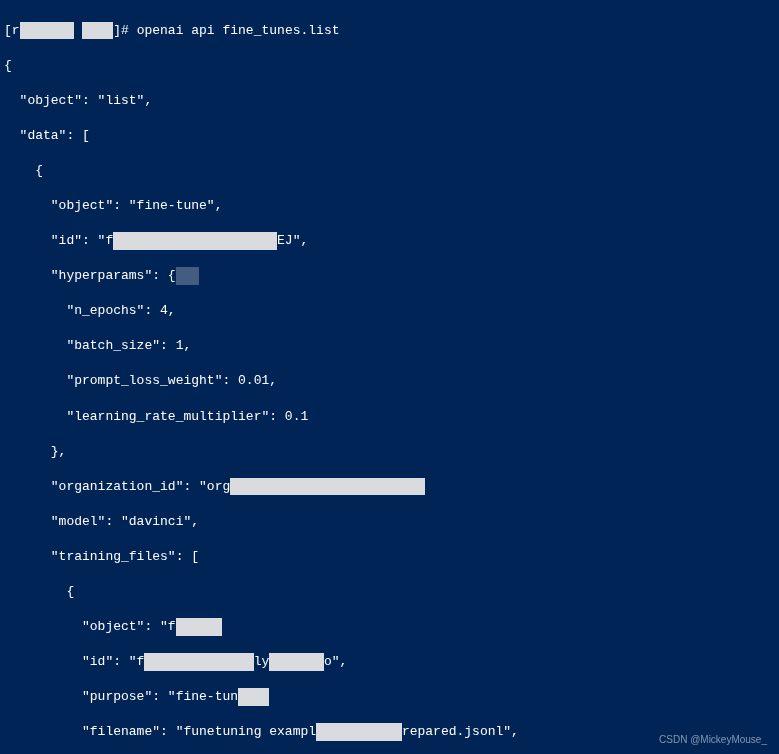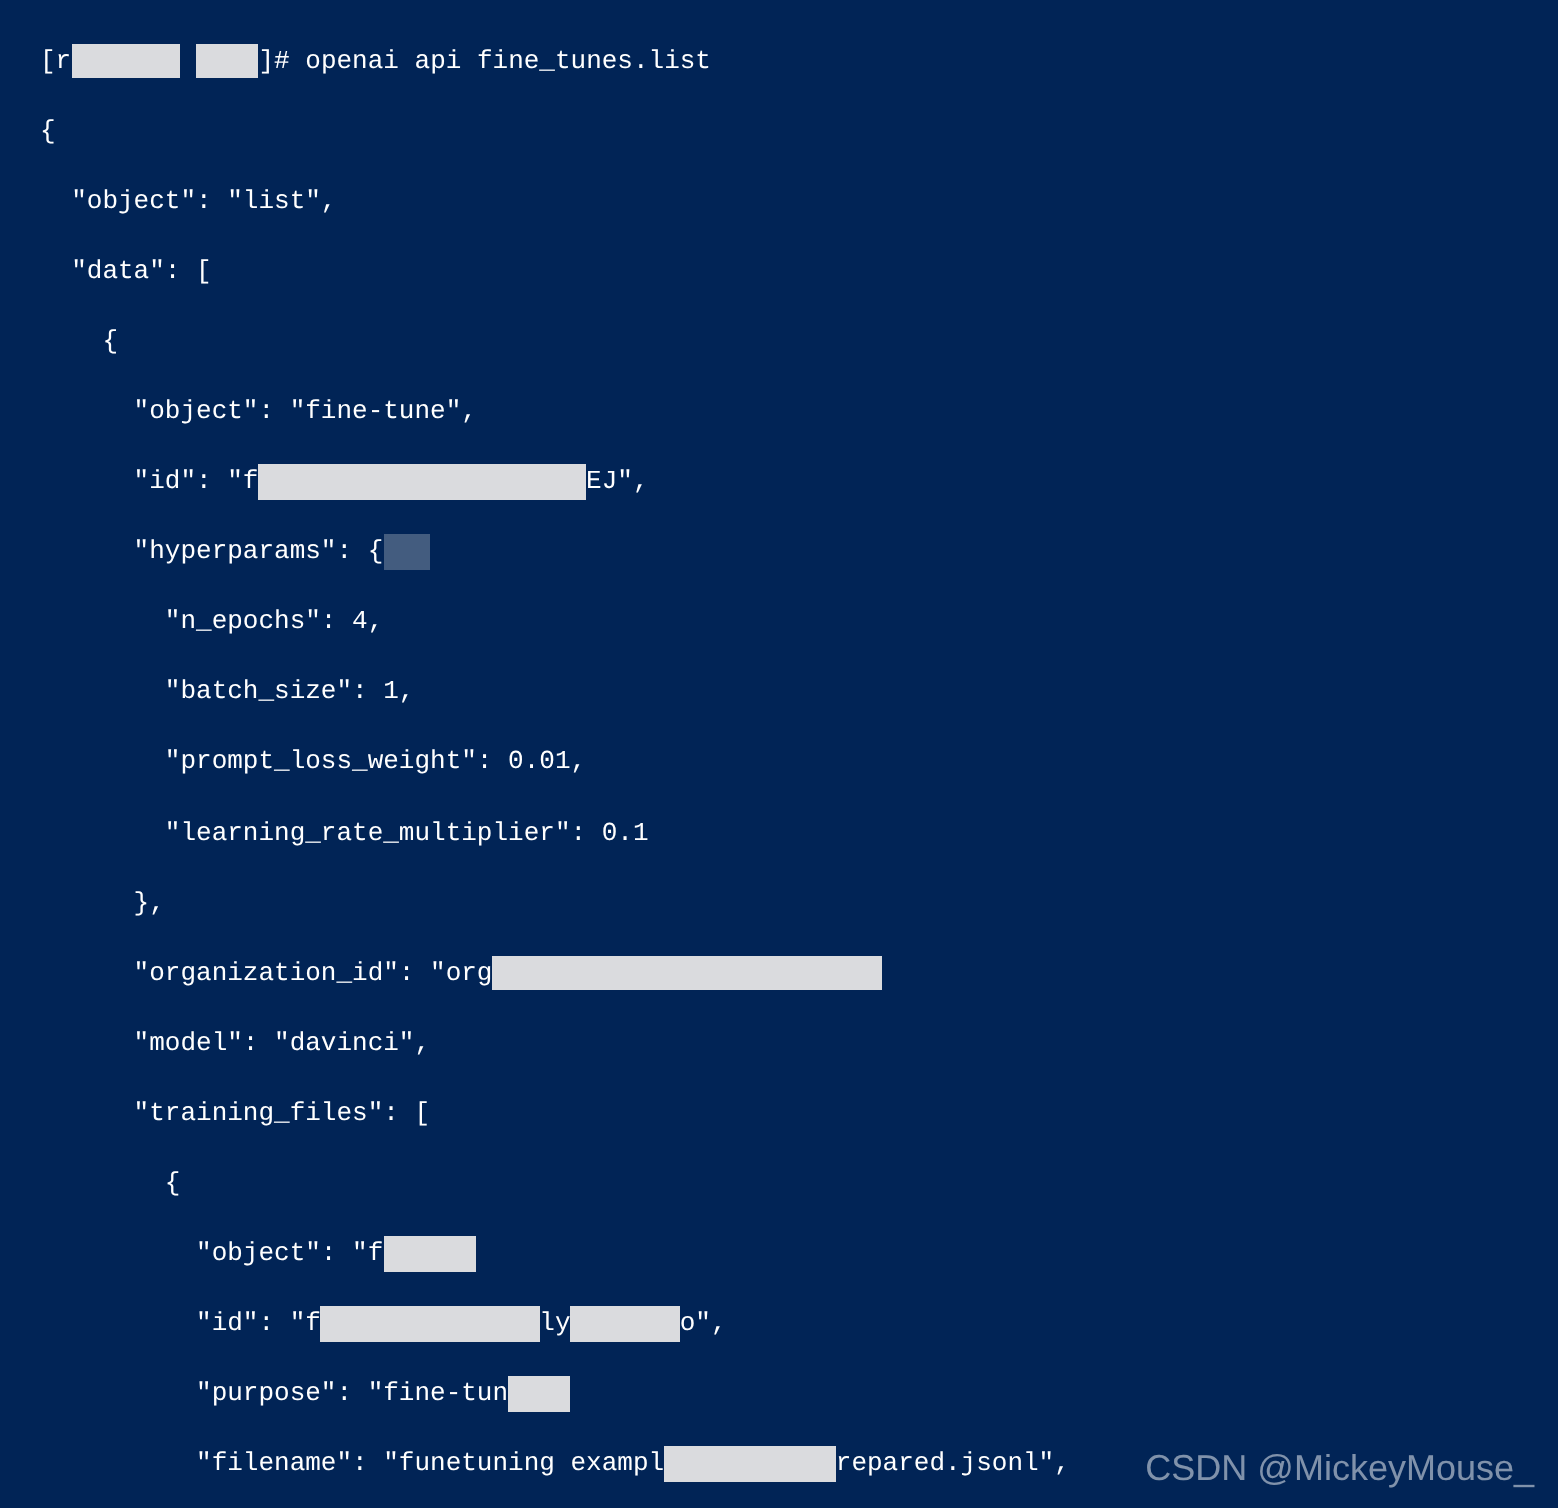--- a/index.html
+++ b/index.html
@@ -19,35 +19,34 @@
       overflow: hidden;
       position: relative;
     }
     .terminal {
       white-space: pre;
       position: relative;
     }
     .line {
       display: block;
       min-height: 17px;
-      margin-left: 16px;
     }
     .redact {
       display: inline-block;
       background: rgba(230,230,230,0.95);
       color: transparent;
       border-radius: 0;
       user-select: none;
     }
     .watermark {
       position: absolute;
       bottom: 8px;
       right: 12px;
       color: rgba(255,255,255,0.5);
-      font-size: 18px;
+      font-size: 10px;
       font-family: Arial, sans-serif;
     }
   </style>
 </head>
 <body>
 
 <div class="terminal">
 <span class="line"><span>[r</span><span class="redact">       </span><span> </span><span class="redact">    </span><span>]# openai api fine_tunes.list</span></span>
 <span class="line">{</span>
 <span class="line">  "object": "list",</span>

